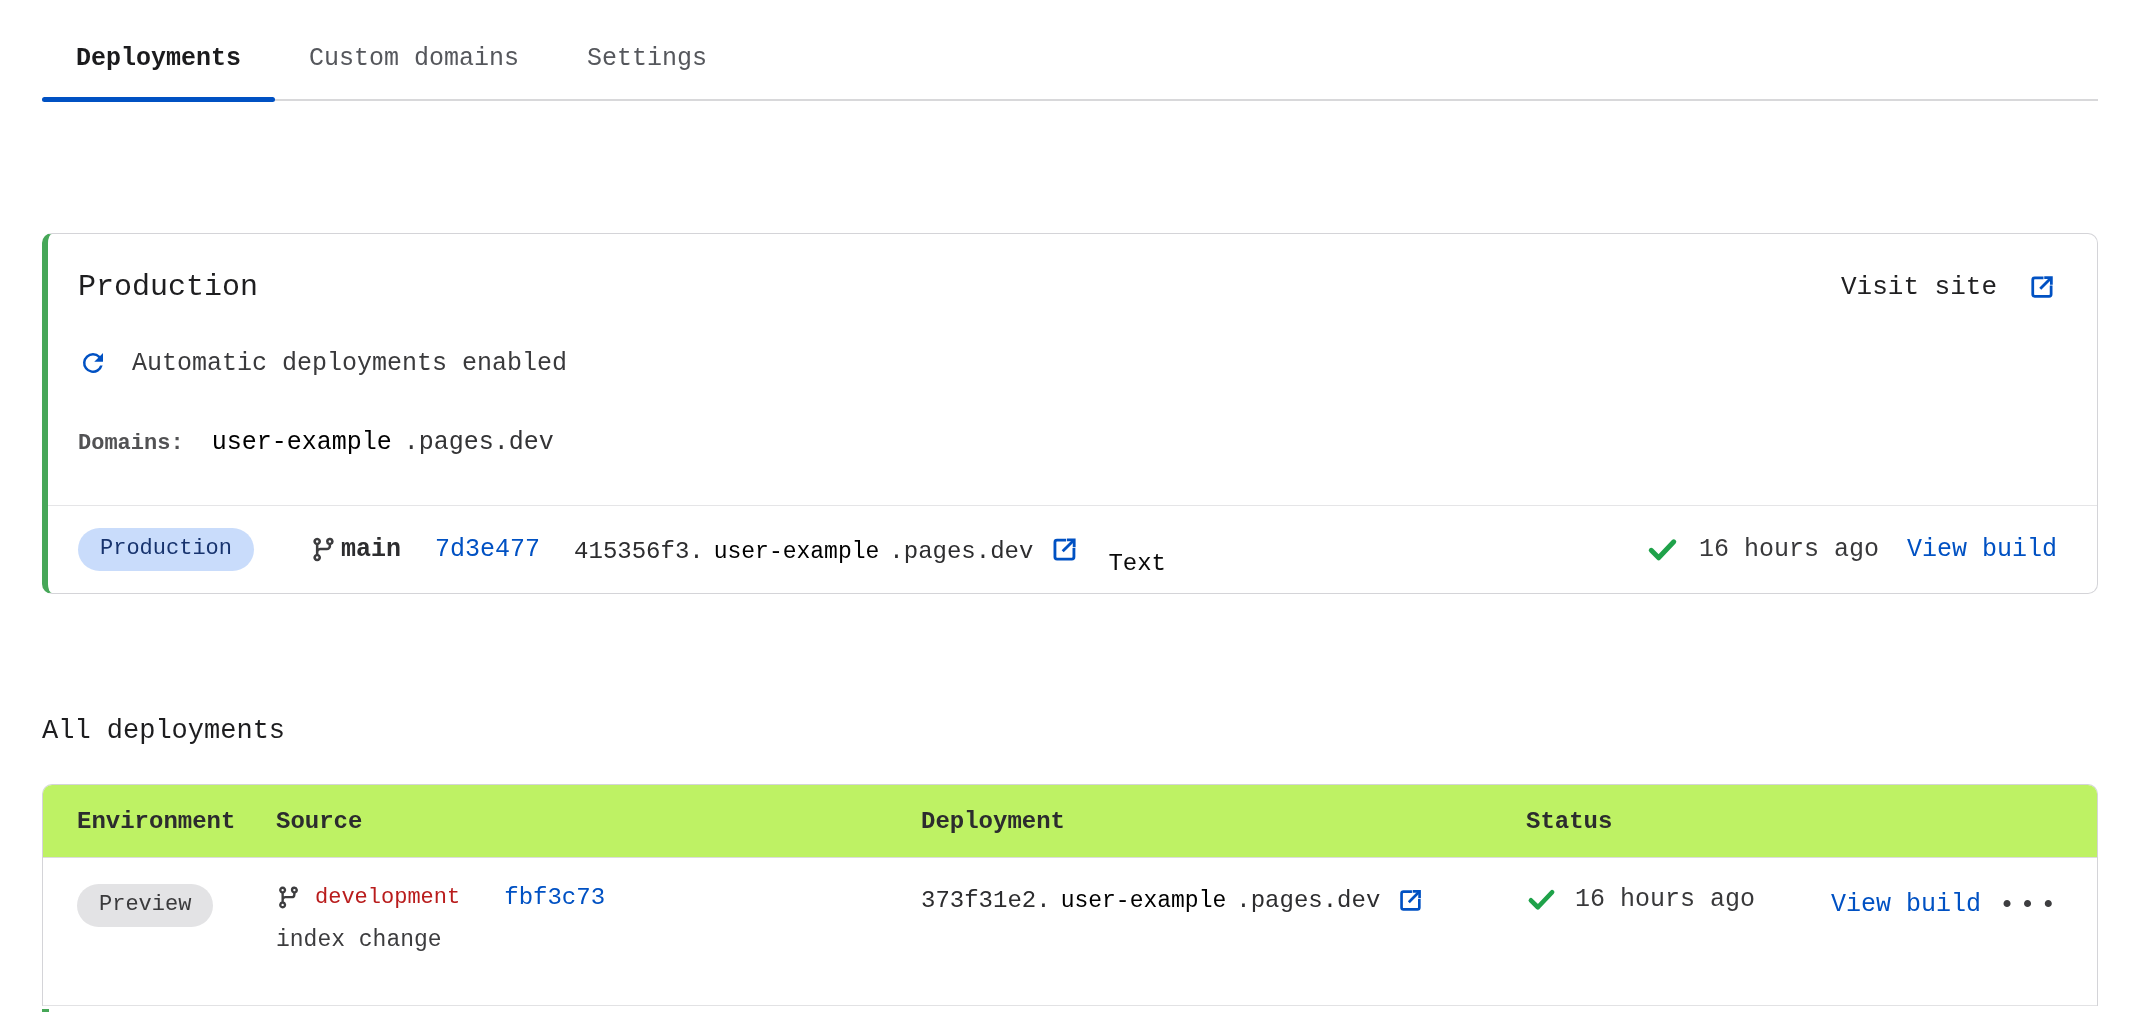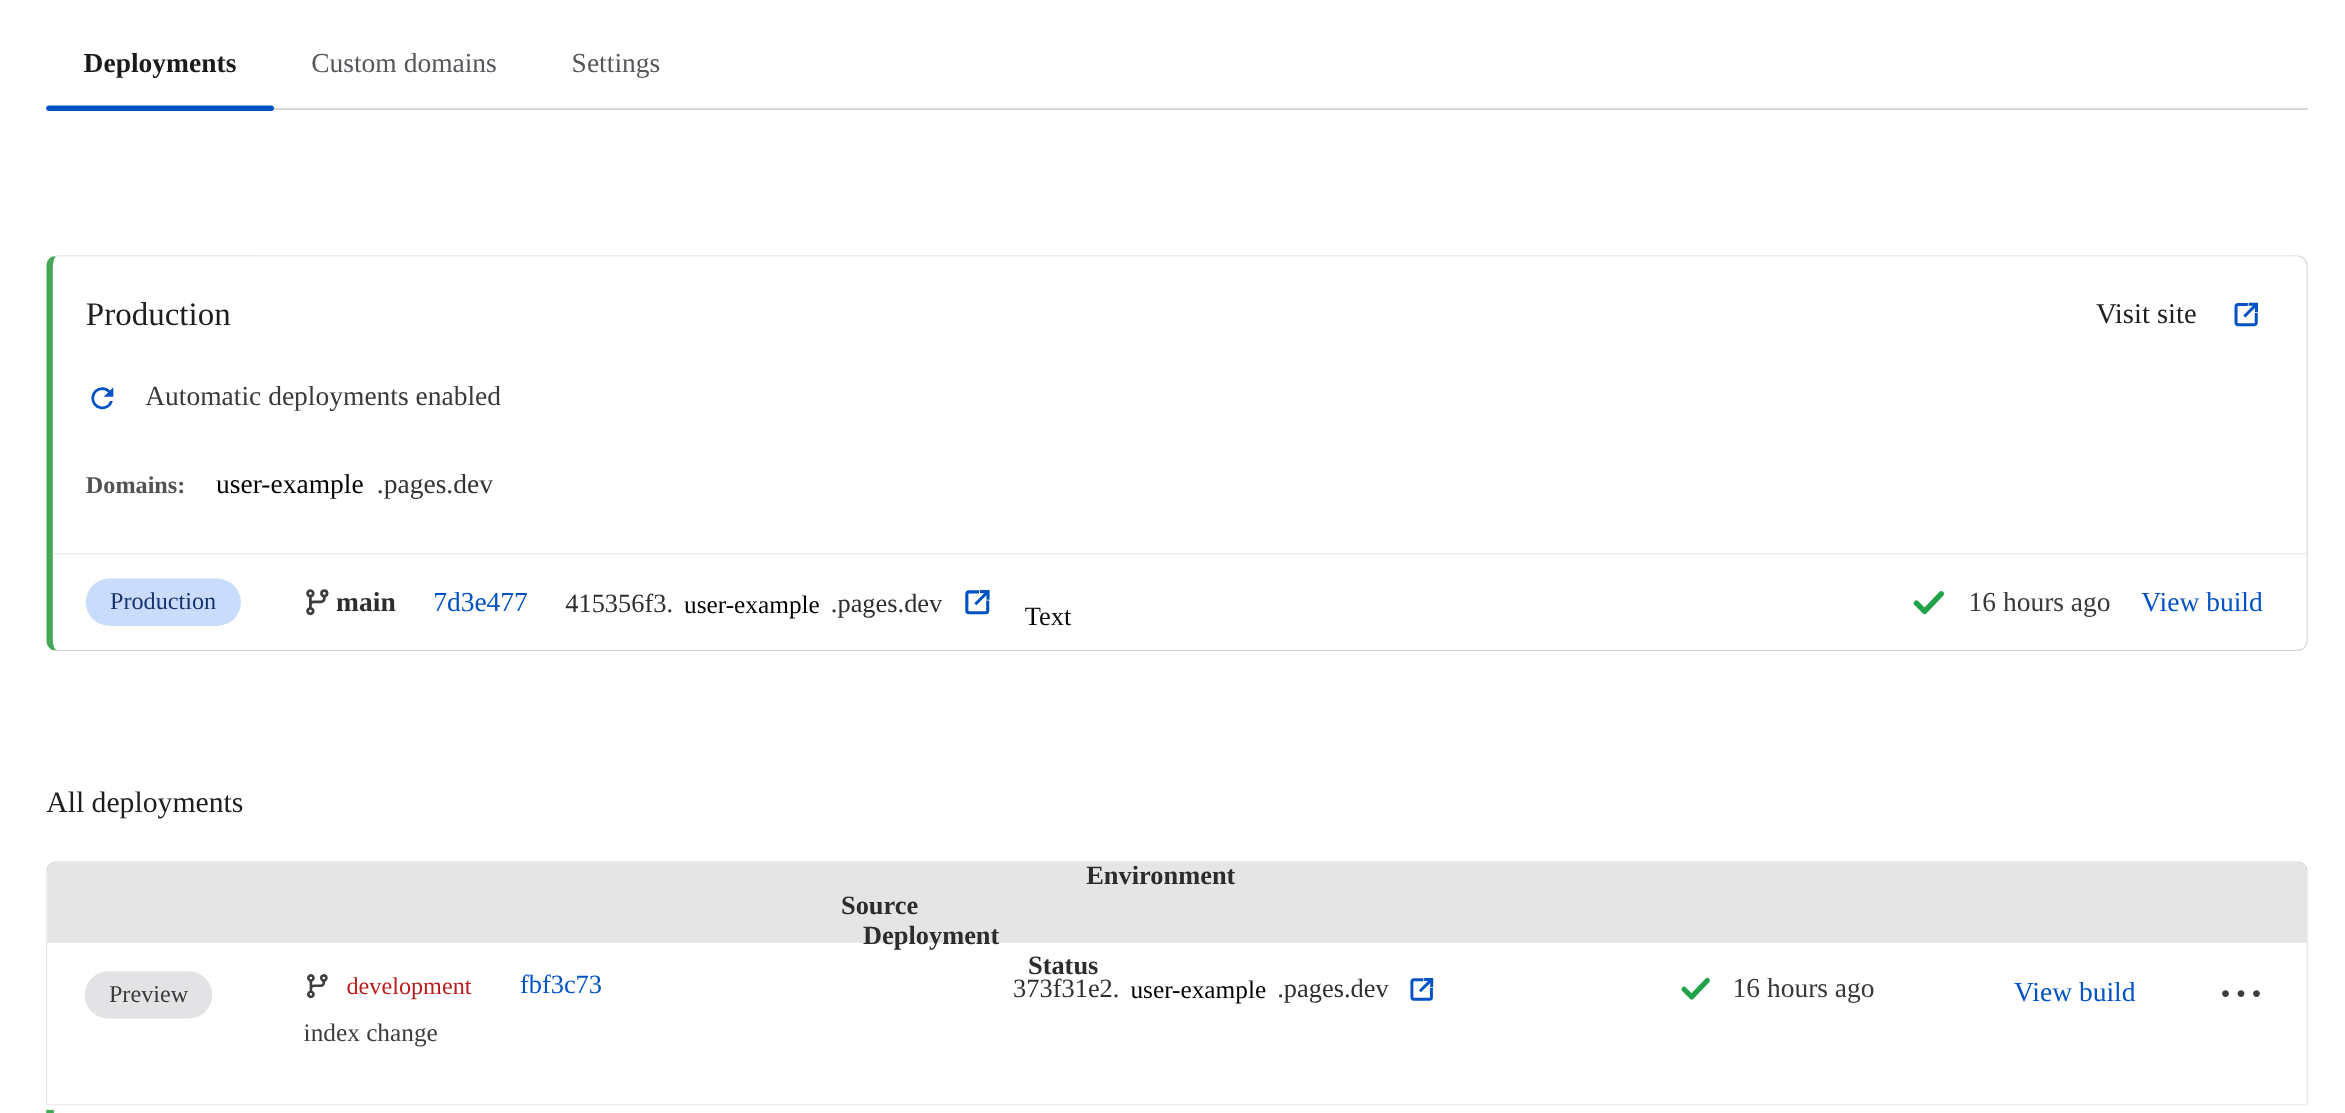--- a/index.html
+++ b/index.html
@@ -2,21 +2,21 @@
 <html><head>
 <meta charset="utf-8">
 <style>
   * { margin:0; padding:0; box-sizing:border-box; }
   html,body { background:#fff; }
   .page {
     position:relative;
     width:2132px; height:1012px;
     overflow:hidden;
     background:#fff;
-    font-family:Liberation Serif, serif;
+    font-family:Liberation Mono, monospace;
     color:#1d1d1f;
   }
   
   .tabbar {
     display:flex;
     margin:0 34px 0 42px;
     padding-top:28px;
     border-bottom:2px solid #d8d8da;
   }
   .tab {
@@ -41,21 +41,21 @@
     background:#fff;
   }
   .card-main { padding:36px 40px 0 30px; }
   .title-row { display:flex; justify-content:space-between; align-items:center; }
   .card-title { font-size:30px; font-weight:500; color:#1e1e20; }
   .visit-site {
     display:flex; align-items:flex-start; gap:14px;
     font-size:26px; font-weight:500; color:#202022; cursor:pointer;
   }
   .auto-row {
-    display:flex; gap:24px;
+    display:flex; align-items:center; gap:24px;
     margin-top:44px; font-size:25px; color:#3a3a3c;
   }
   .domains-row { display:flex; align-items:baseline; margin-top:50px; padding-bottom:48px; }
   .domains-label { font-size:22px; font-weight:600; color:#525254; }
   .domain-name  { margin-left:28px; font-size:25px; color:#000; }
   .domain-suffix{ margin-left:12px; font-size:25px; color:#333335; }
   .prod-row {
     border-top:1px solid #e5e5e7;
     height:88px;
     display:flex; align-items:center; justify-content:space-between;
@@ -83,22 +83,22 @@
   .section-heading { margin:122px 34px 0 42px; font-size:27px; font-weight:500; color:#1d1d1f; }
   .deploy-table {
     margin:38px 34px 0 42px;
     border:1px solid #d4d4d8; border-bottom:none;
     border-radius:10px 10px 0 0;
     overflow:hidden;
   }
   .t-header {
     display:flex; align-items:center;
     height:73px; padding-left:34px;
-    background:#e5e5e5; border-bottom:1px solid #dcdcde;
-    font-size:24px; font-weight:700; color:#2c2c2e;flex-direction:column;
+    background:#bef264; border-bottom:1px solid #dcdcde;
+    font-size:24px; font-weight:700; color:#2c2c2e;
   }
   .col-env    { width:199px; }
   .col-source { width:645px; }
   .col-deploy { width:605px; }
   .col-status { width:305px; }
   .col-build  { flex:1; }
   .col-menu   { width:110px; text-align:right; padding-right:36px; }
   .t-row {
     display:flex; align-items:flex-start;
     height:148px; padding:26px 0 0 34px;

